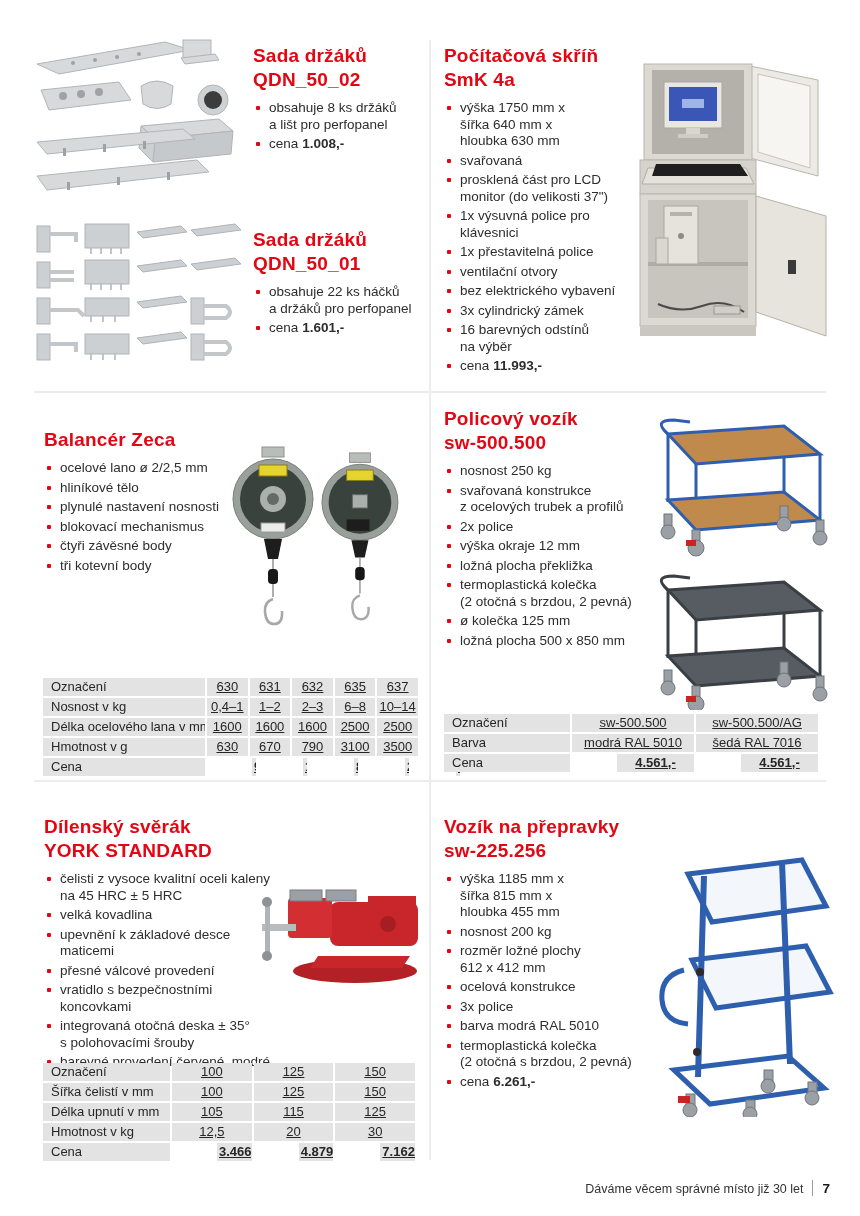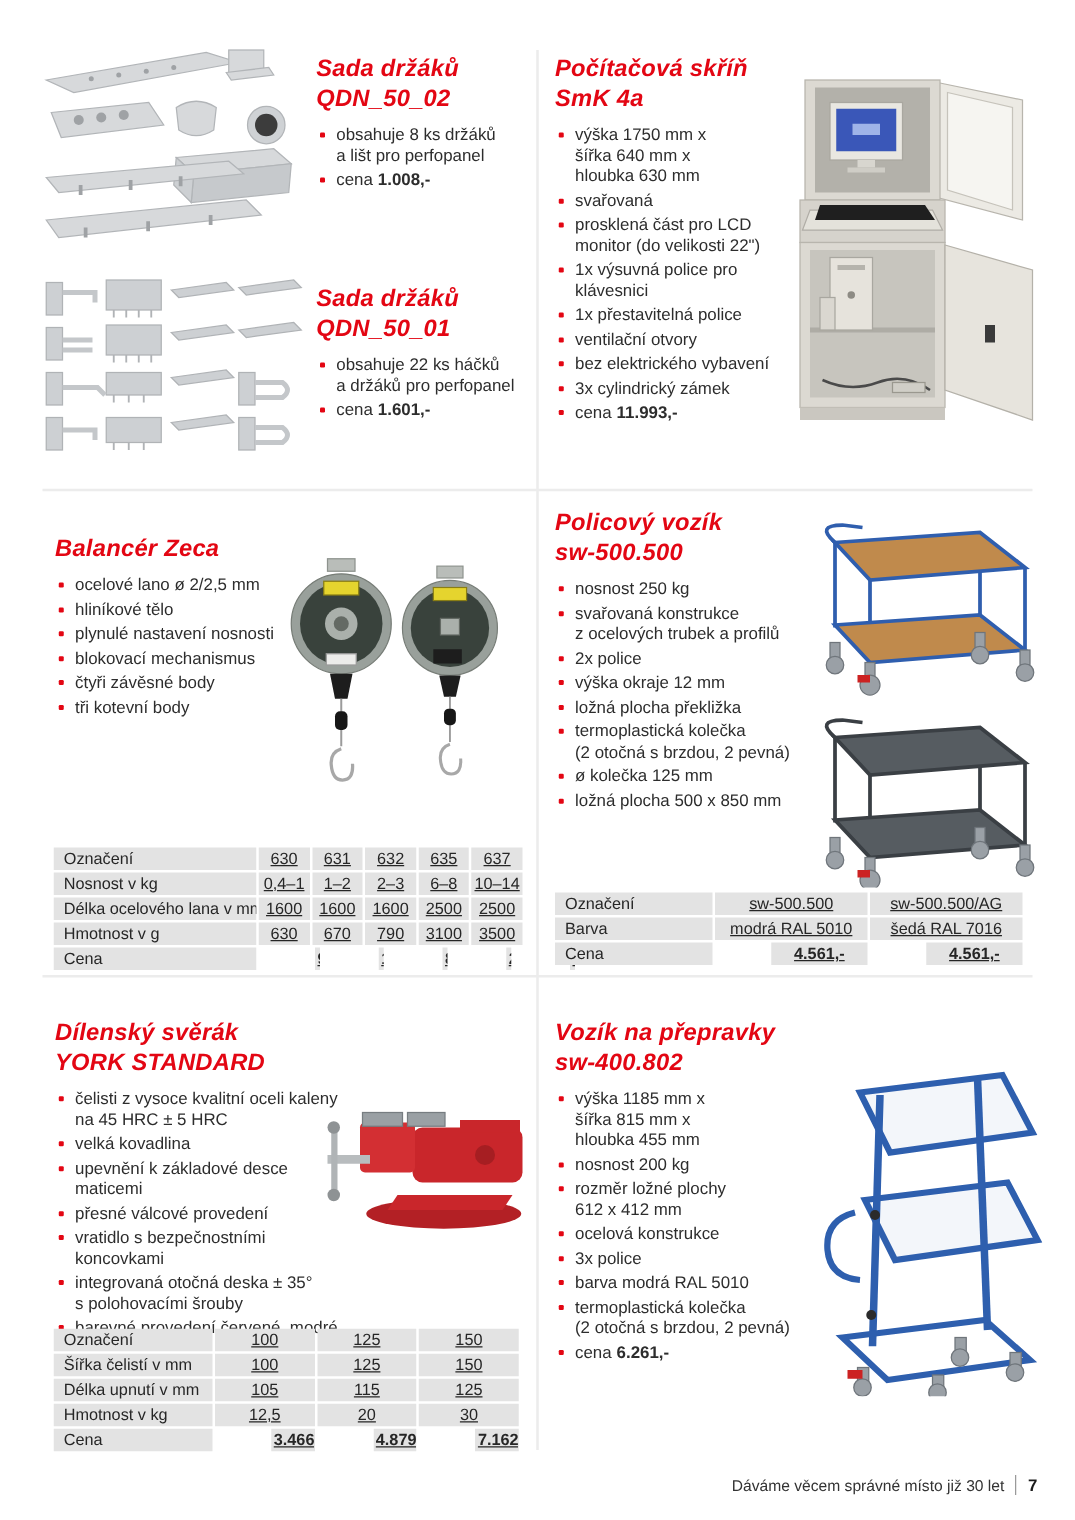--- a/index.html
+++ b/index.html
@@ -11,21 +11,21 @@
   .abs{position:absolute;}
   
   .vdiv{position:absolute;left:429px;top:40px;width:2px;height:1120px;background:#ececec;}
   .hdiv{position:absolute;left:34px;width:792px;height:2px;background:#ececec;}
   .hdiv.h1{top:391px;}
   .hdiv.h2{top:780px;}
   
   .product-text{position:absolute;}
   .title{
     margin:0 0 8px 0;font-size:19px;line-height:24px;font-weight:700;
-    color:#e30613;white-space:pre-line;letter-spacing:.2px;font-style:italic;
+    color:#e30613;white-space:pre-line;letter-spacing:.2px;
   }
   ul.bullets{list-style:none;margin:0;padding:0;}
   ul.bullets li{display:flex;align-items:flex-start;margin:0 0 3px 0;}
   .dot{flex:0 0 auto;width:4px;height:4px;background:#e30613;border-radius:1px;margin:6px 9px 0 3px;}
   .btext{font-size:13.5px;line-height:16.5px;white-space:pre-line;color:#2d2d2d;}
   .bold{font-weight:700;}
   .plabel{margin-right:4px;}
   
   .ptable{position:absolute;display:flex;flex-direction:column;gap:2px;}
   .trow{display:grid;gap:2px;}
@@ -163,21 +163,21 @@
 šířka 640 mm x
 hloubka 630 mm</span>
       </li>
     <li>
         <span class="dot"></span>
         <span class="btext">svařovaná</span>
       </li>
     <li>
         <span class="dot"></span>
         <span class="btext">prosklená část pro LCD
-monitor (do velikosti 22")</span>
+monitor (do velikosti 37")</span>
       </li>
     <li>
         <span class="dot"></span>
         <span class="btext">1x výsuvná police pro
 klávesnici</span>
       </li>
     <li>
         <span class="dot"></span>
         <span class="btext">1x přestavitelná police</span>
       </li>
@@ -185,20 +185,25 @@
         <span class="dot"></span>
         <span class="btext">ventilační otvory</span>
       </li>
     <li>
         <span class="dot"></span>
         <span class="btext">bez elektrického vybavení</span>
       </li>
     <li>
         <span class="dot"></span>
         <span class="btext">3x cylindrický zámek</span>
+      </li>
+    <li>
+        <span class="dot"></span>
+        <span class="btext">16 barevných odstínů
+na výběr</span>
       </li>
     <li>
         <span class="dot"></span>
         <span class="btext"><span class="plabel">cena</span><span class="bold">11.993,-</span></span>
       </li>
   </ul>
 </div>
 
 <div class="abs" style="left:622px;top:58px;">
   <svg width="212" height="285" viewBox="0 0 212 285">
@@ -522,21 +527,21 @@
   <div class="trow price-row">
     <div class="tcell">Cena</div>
     <div class="tcell val">3.466,-</div>
     <div class="tcell val">4.879,-</div>
     <div class="tcell val">7.162,-</div>
   </div>
 </div>
 
 <div class="product-text" style="left:444px;top:815px;width:190px;">
   <h2 class="title">Vozík na přepravky
-sw-400.802</h2>
+sw-225.256</h2>
   <ul class="bullets">
     <li>
         <span class="dot"></span>
         <span class="btext">výška 1185 mm x
 šířka 815 mm x
 hloubka 455 mm</span>
       </li>
     <li>
         <span class="dot"></span>
         <span class="btext">nosnost 200 kg</span>

